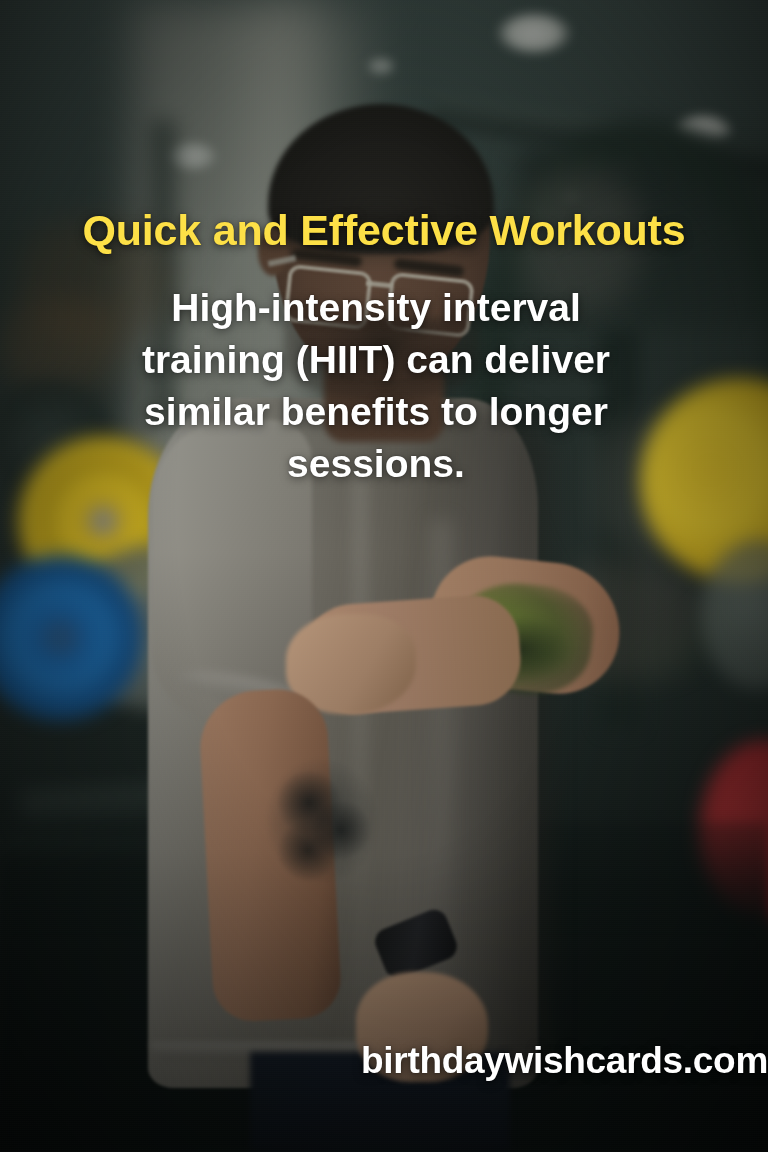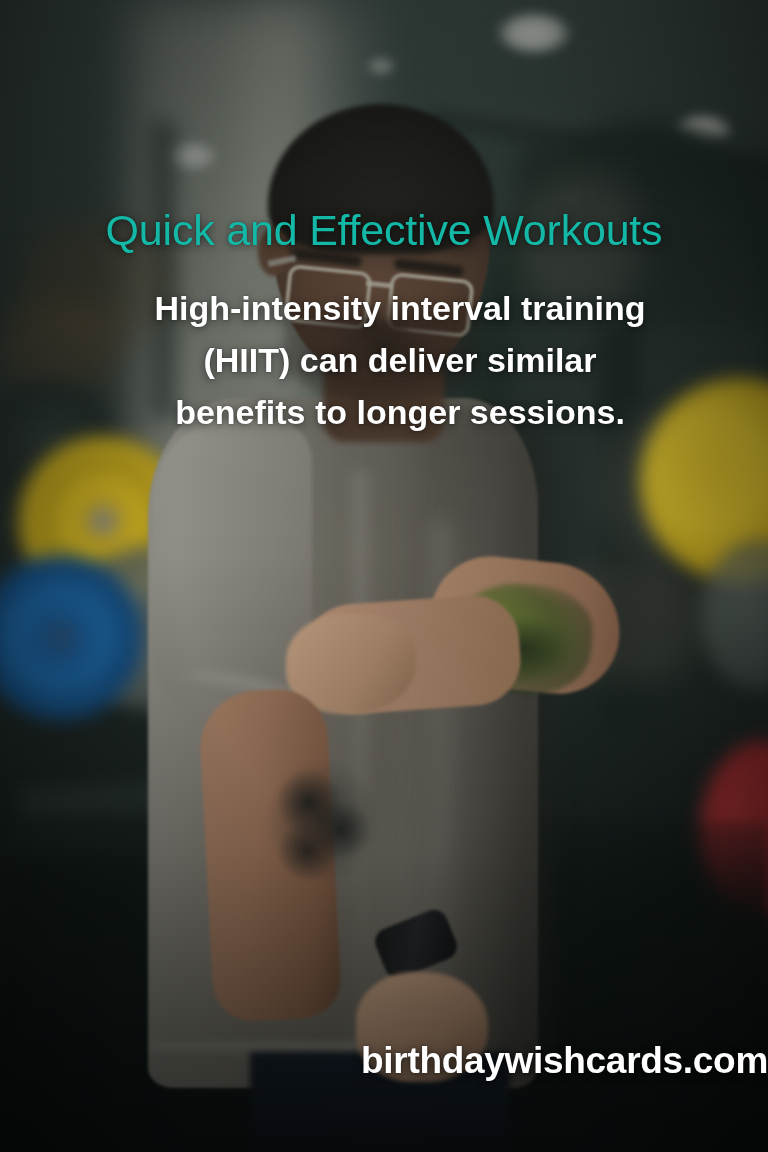--- a/index.html
+++ b/index.html
@@ -355,35 +355,35 @@
       repeating-linear-gradient(0deg, rgba(255,255,255,.12) 0 1px, rgba(0,0,0,0) 1px 2px),
       repeating-linear-gradient(90deg, rgba(255,255,255,.10) 0 1px, rgba(0,0,0,0) 1px 2px);
   }
 
   
   .overlay { position:absolute; inset:0; }
 
   .title {
     position:absolute; left:0; right:0; top:206px;
     text-align:center;
-    color:#14b8a6;
+    color:#fde047;
     font-size:43px;
-    font-weight:normal;
+    font-weight:bold;
     letter-spacing:-0.2px;
     line-height:1.12;
     text-shadow:0 2px 9px rgba(0,0,0,.55), 0 0 2px rgba(0,0,0,.35);
     padding:0 22px;
     white-space:nowrap;
   }
 
   .subtitle {
-    position:absolute; left:140px; width:520px; top:282px;
+    position:absolute; left:116px; width:520px; top:282px;
     text-align:center;
     color:#ffffff;
-    font-size:34px;
+    font-size:39px;
     font-weight:bold;
     line-height:52px;
     text-shadow:0 2px 9px rgba(0,0,0,.5), 0 0 2px rgba(0,0,0,.3);
   }
 
   .footer {
     position:absolute; left:0; right:0; top:1040px;
     text-align:right;
     color:#ffffff;
     font-size:37px;

